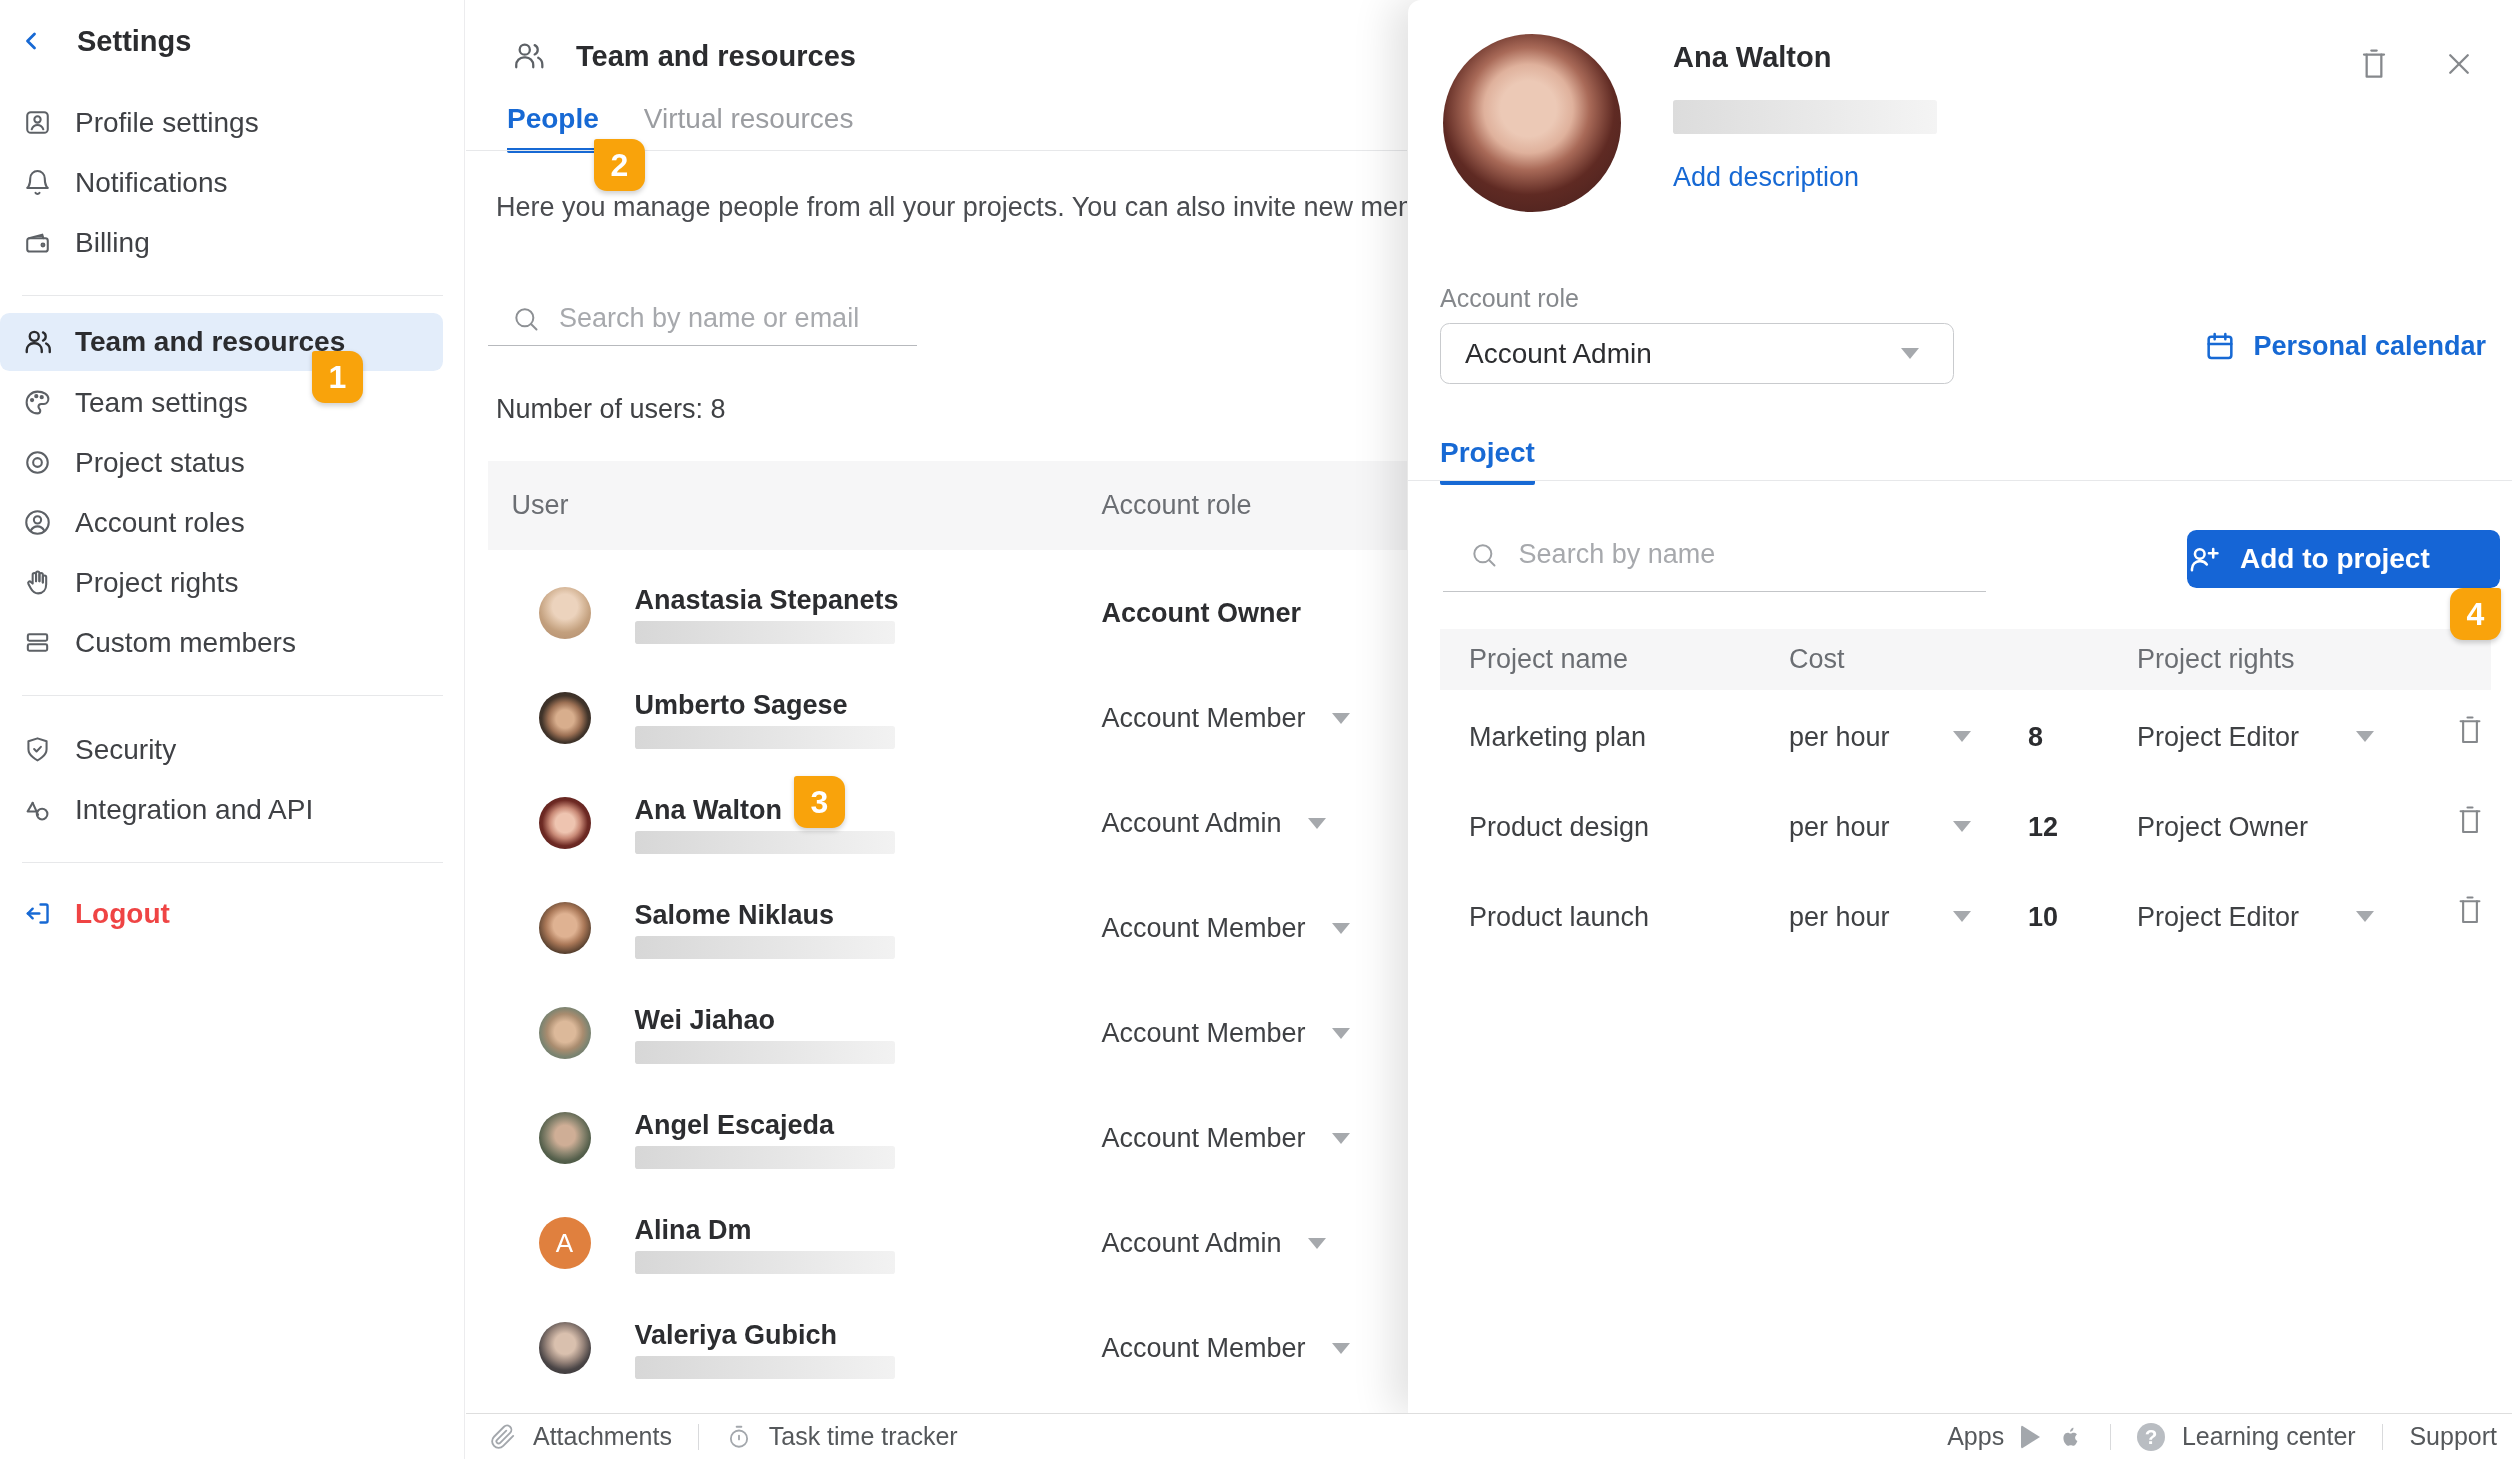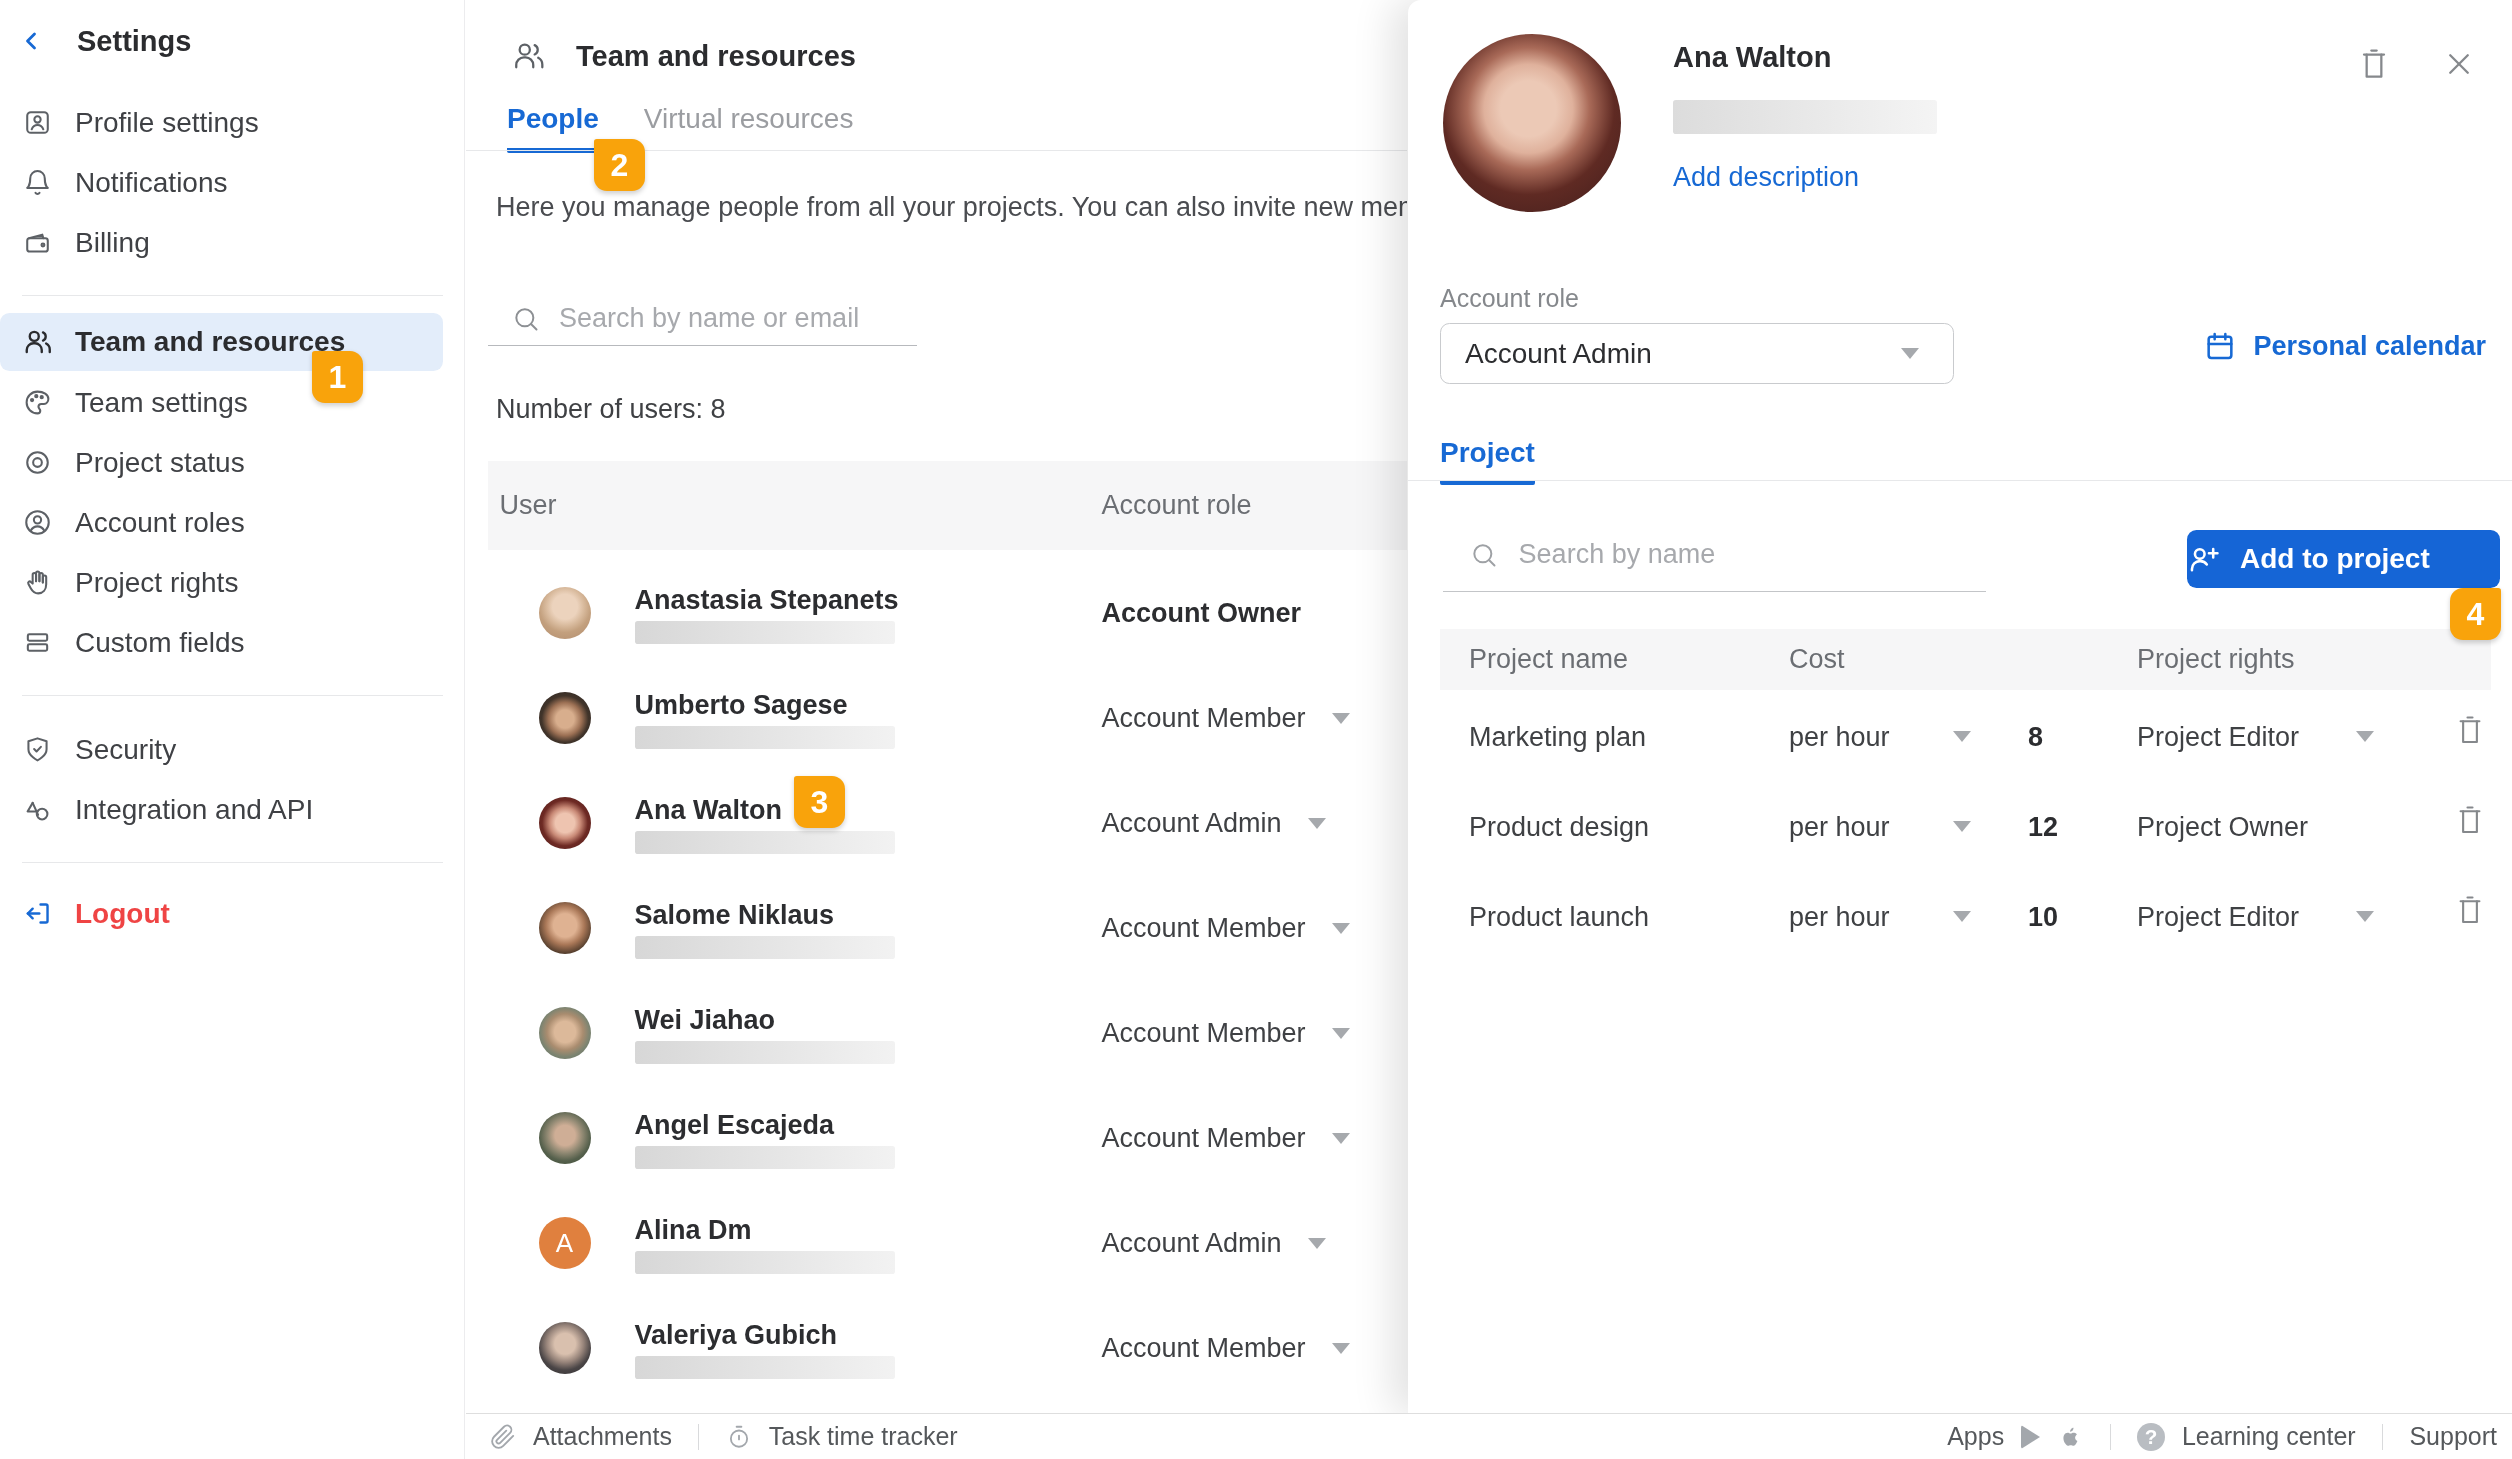--- a/index.html
+++ b/index.html
@@ -38,21 +38,21 @@
   .tab.off { color:#9b9da1; }
   .m-div { position:absolute; left:0; top:150px; width:941px; border-top:1.9px solid #e7e8ea; }
   .m-desc { position:absolute; left:30px; top:189px; width:1311px; font-size:27px;
     color:#4a4c50; line-height:37px; white-space:nowrap; }
   .m-search { position:absolute; left:46px; top:303px; display:flex; align-items:center; gap:19px; }
   .m-search .ph { font-size:27px; color:#a7a9ad; }
   .m-underline { position:absolute; left:21.5px; top:345px; width:429px; border-top:1.9px solid #b7b9bd; }
   .m-count { position:absolute; left:30px; top:394px; font-size:27px; color:#3f4144; }
   .m-band { position:absolute; left:21.5px; top:461px; width:920px; height:89px; background:#f6f6f7;
     display:flex; align-items:center; font-size:27px; color:#6b6e73; }
-  .m-band .h1 { margin-left:12px; }
+  .m-band .h1 { margin-left:24px; }
   .m-band .h2 { position:absolute; left:614px; }
   .m-rows { position:absolute; left:21.5px; top:561px; width:920px; }
   .u-row { position:relative; height:105px; }
   .u-av { position:absolute; left:51px; top:26px; width:52px; height:52px; border-radius:50%;
     display:flex; align-items:center; justify-content:center; color:#fff; font-size:26px; }
   .u-name { position:absolute; left:147px; top:24px; font-size:27px; font-weight:bold; color:#2c2d30; }
   .u-bar { position:absolute; left:147px; top:60px; width:260px; height:22.5px; border-radius:2.8px;
     background:linear-gradient(90deg,#d7d7d7,#f2f2f2); }
   .u-role { position:absolute; left:614px; top:0; height:105px; display:flex; align-items:center; gap:26px;
     font-size:27px; color:#3f4144; }
@@ -238,21 +238,21 @@
       </span>
       <span>Project rights</span>
     </div>
     <div class="sb-item">
       <span class="icn">
         <svg width="29" height="29" viewBox="0 0 24 24" class="ico">
             <rect x="4" y="5.2" width="16" height="5.4" rx="1.2"></rect>
             <rect x="4" y="13.4" width="16" height="5.4" rx="1.2"></rect>
           </svg>
       </span>
-      <span>Custom fields</span>
+      <span>Custom members</span>
     </div>
   </div>
 
   <div class="sb-div"></div>
 
   <div class="sb-group g3">
     <div class="sb-item">
       <span class="icn">
         <svg width="29" height="29" viewBox="0 0 24 24" class="ico">
             <path d="M12 21s7.5-3.6 7.5-9.3V5.2L12 2.8 4.5 5.2v6.5C4.5 17.4 12 21 12 21z"></path>

